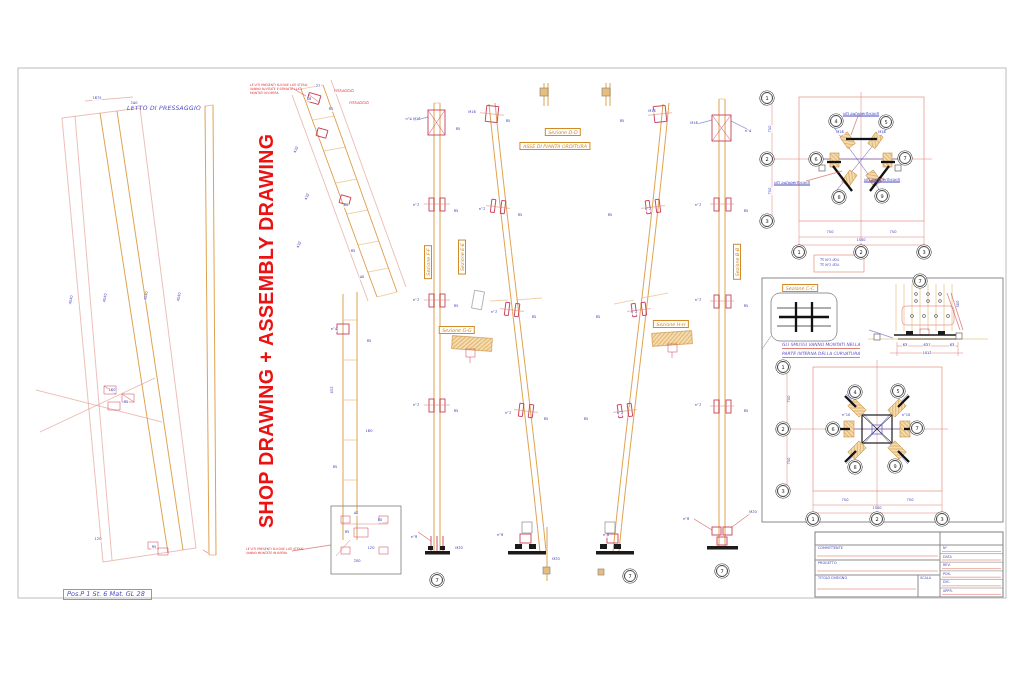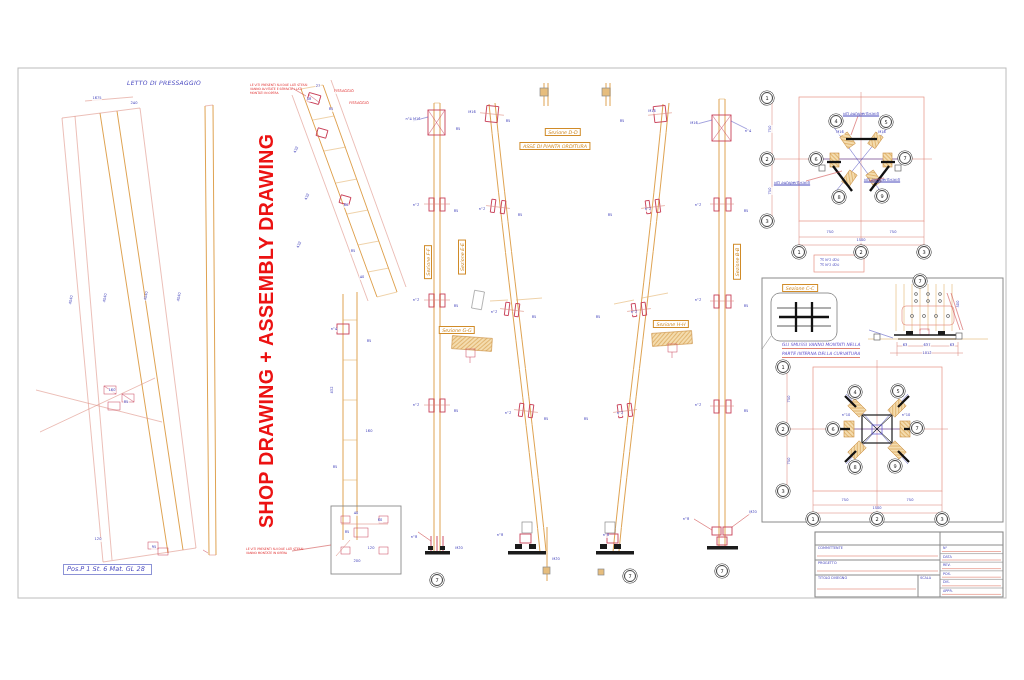--- a/index.html
+++ b/index.html
@@ -21,21 +21,21 @@
   .kf{fill:#1b1b1b;stroke:none;}
   .gy{stroke:#8a8a8a;fill:none;}
   .pk{stroke:#e59082;stroke-width:.7;fill:none;}
   .hz{fill:url(#h);stroke:#c98d3f;stroke-width:.6;}
   .wsq{fill:#fff;stroke:#666;stroke-width:.7;}
   .osq{fill:#e6bd7d;stroke:#8a8a8a;stroke-width:.7;}
   
   #wm{position:absolute;left:85px;top:334px;width:364px;height:24px;text-align:center;
       transform:rotate(-90deg);transform-origin:center;white-space:nowrap;
       font:700 19.5px "Liberation Sans",sans-serif;color:#ec1212;letter-spacing:.4px;}
-  .it-b{position:absolute;font-style:italic;color:#4a4ac0;white-space:nowrap;}
+  .it-b{position:absolute;font-style:italic;color:#4a4ac0;white-space:nowrap;margin-top:25px;}
   #bedtitle{left:127px;top:79px;font-size:6px;letter-spacing:.3px;}
   #pos{left:63px;top:564px;font-size:6.5px;border:.6px solid #8c92d6;padding:0 6px 1px 3px;}
   .sez{position:absolute;transform:translate(-50%,-50%);font:italic 4.8px "DejaVu Sans",sans-serif;
        color:#d08b28;border:.55px solid #d08b28;background:#fff;padding:.5px 2.5px;white-space:nowrap;}
   .sez.v{transform:translate(-50%,-50%) rotate(-90deg);}
   .rnote{position:absolute;font-size:3px;color:#e03030;line-height:1.35;white-space:nowrap;}
   .bnote{position:absolute;font-size:3.3px;color:#4646bc;line-height:1.45;white-space:nowrap;}
   .viti{position:absolute;transform:translate(-50%,-50%);font:italic 4px "DejaVu Sans",sans-serif;
         color:#4646bc;text-decoration:underline;white-space:nowrap;}
   .smussi{position:absolute;font:italic 4.4px "DejaVu Sans",sans-serif;color:#6a5ad0;

